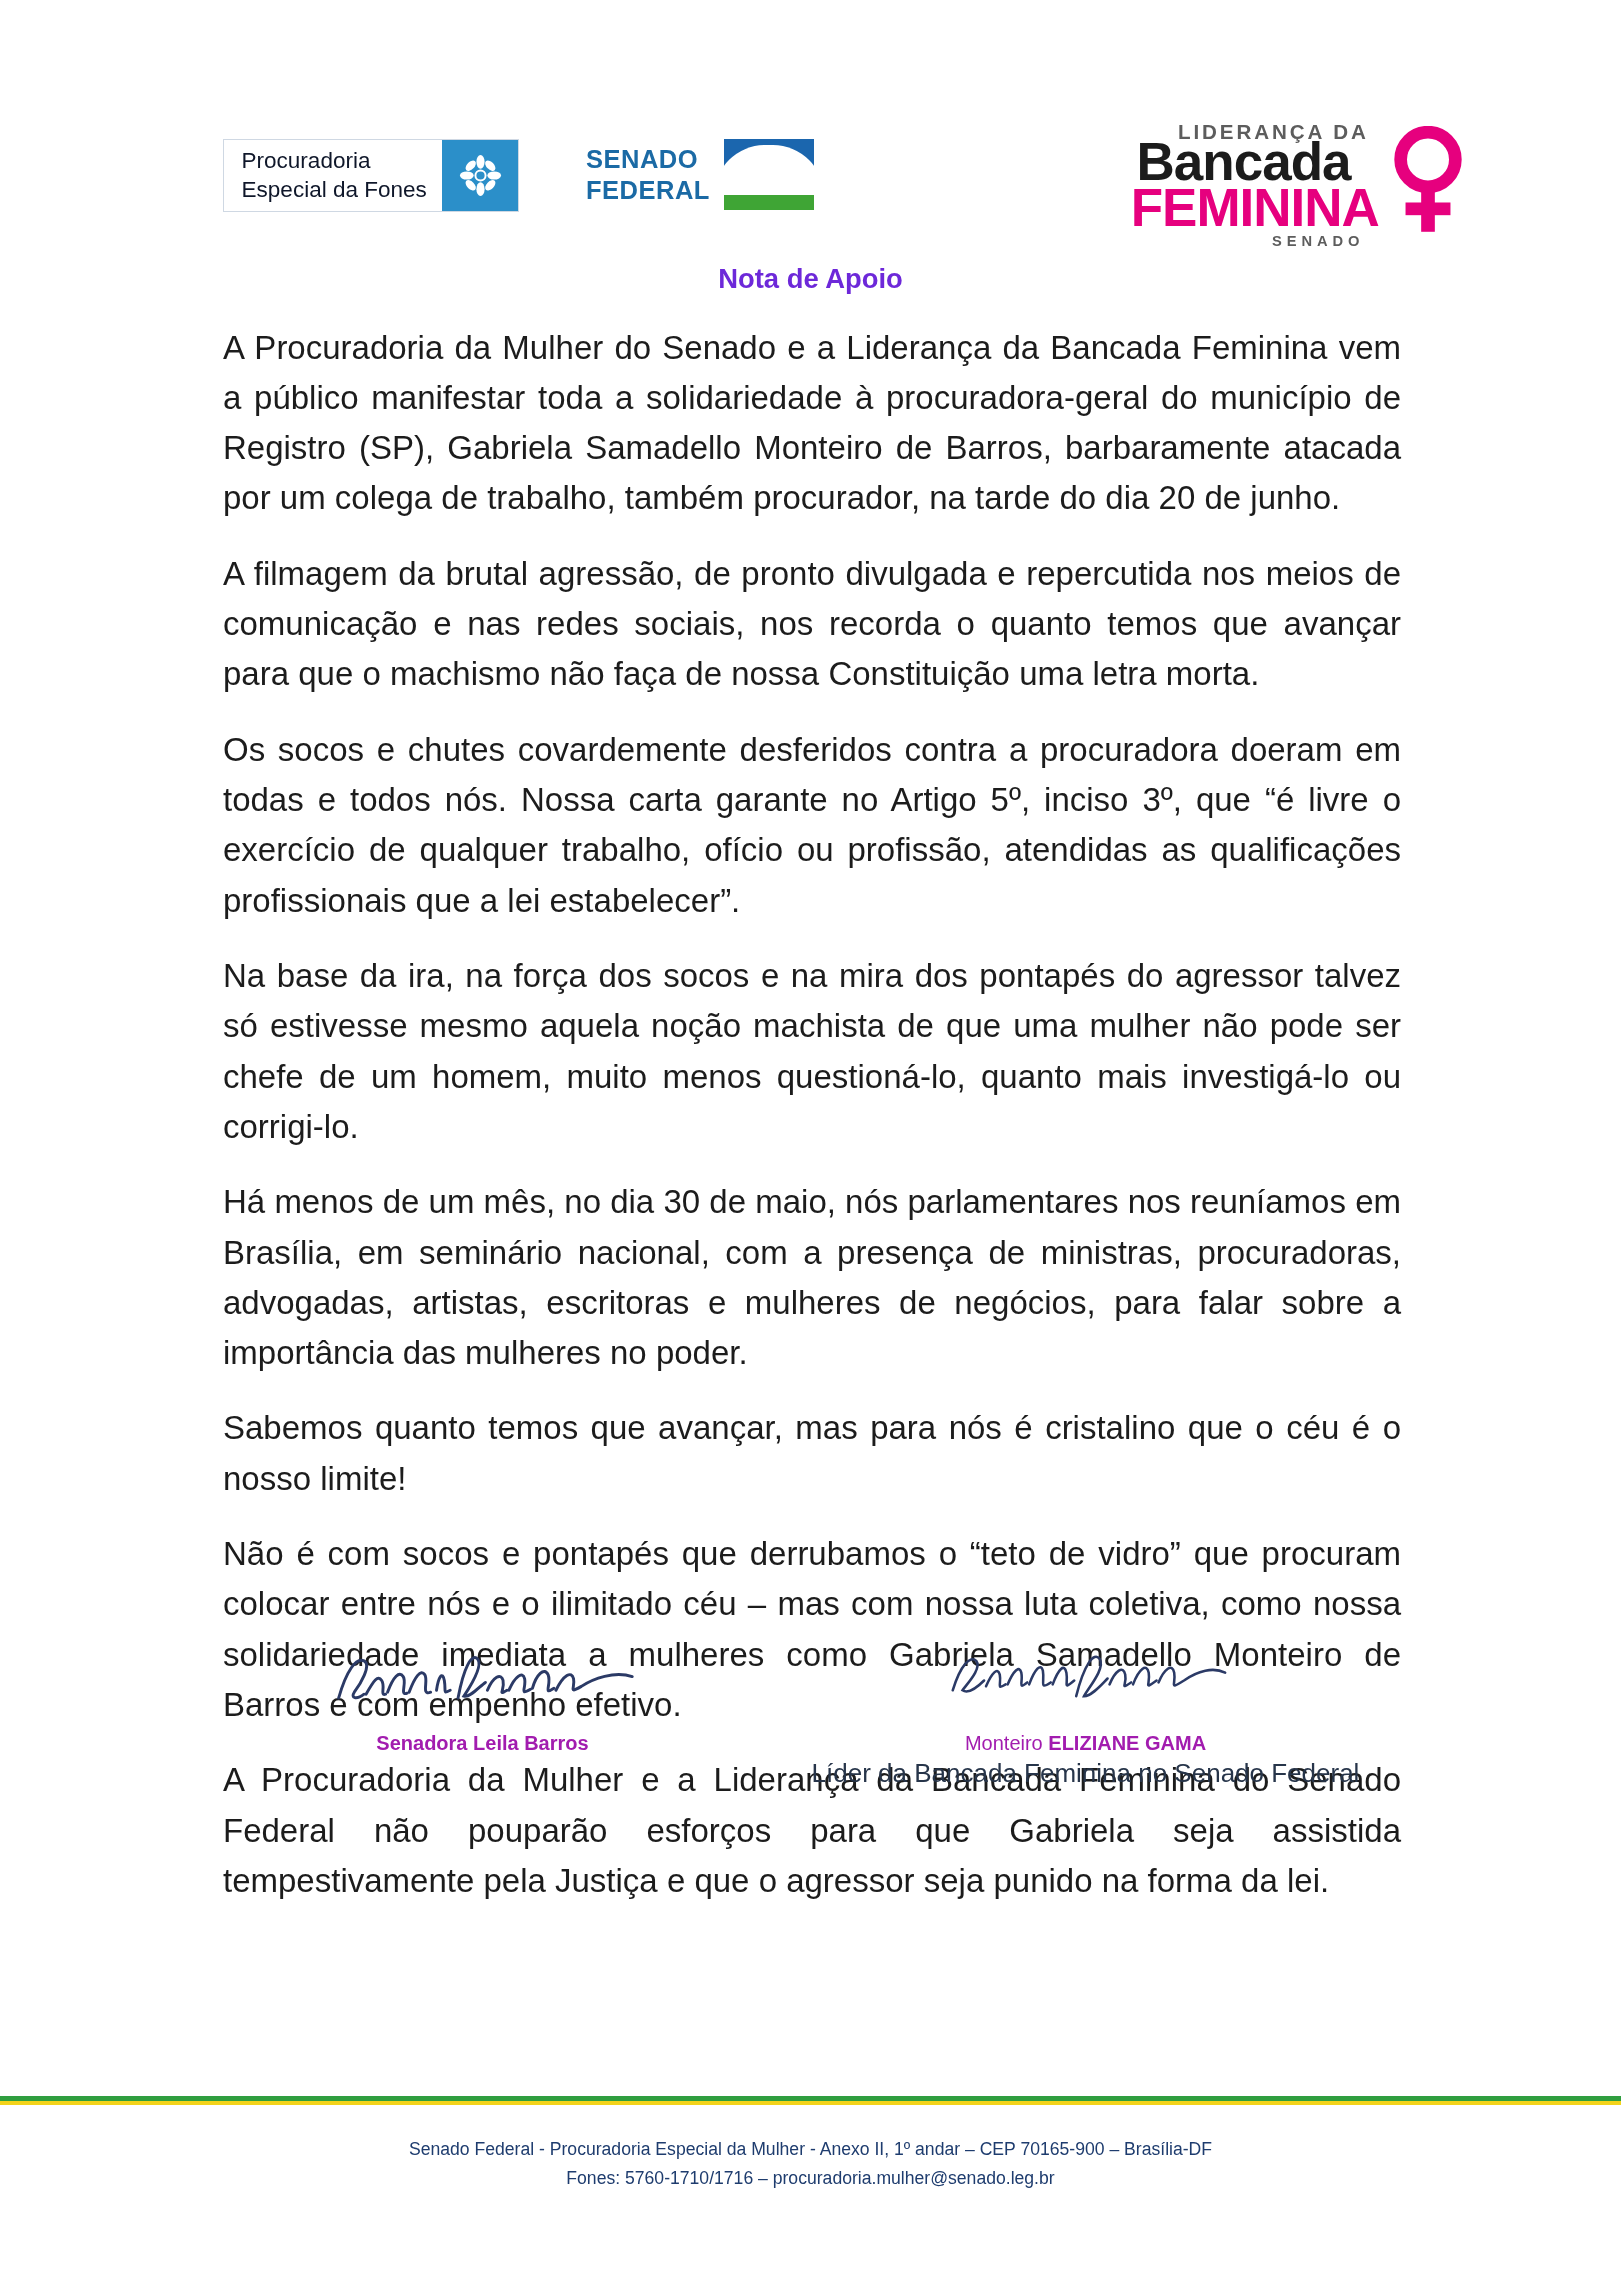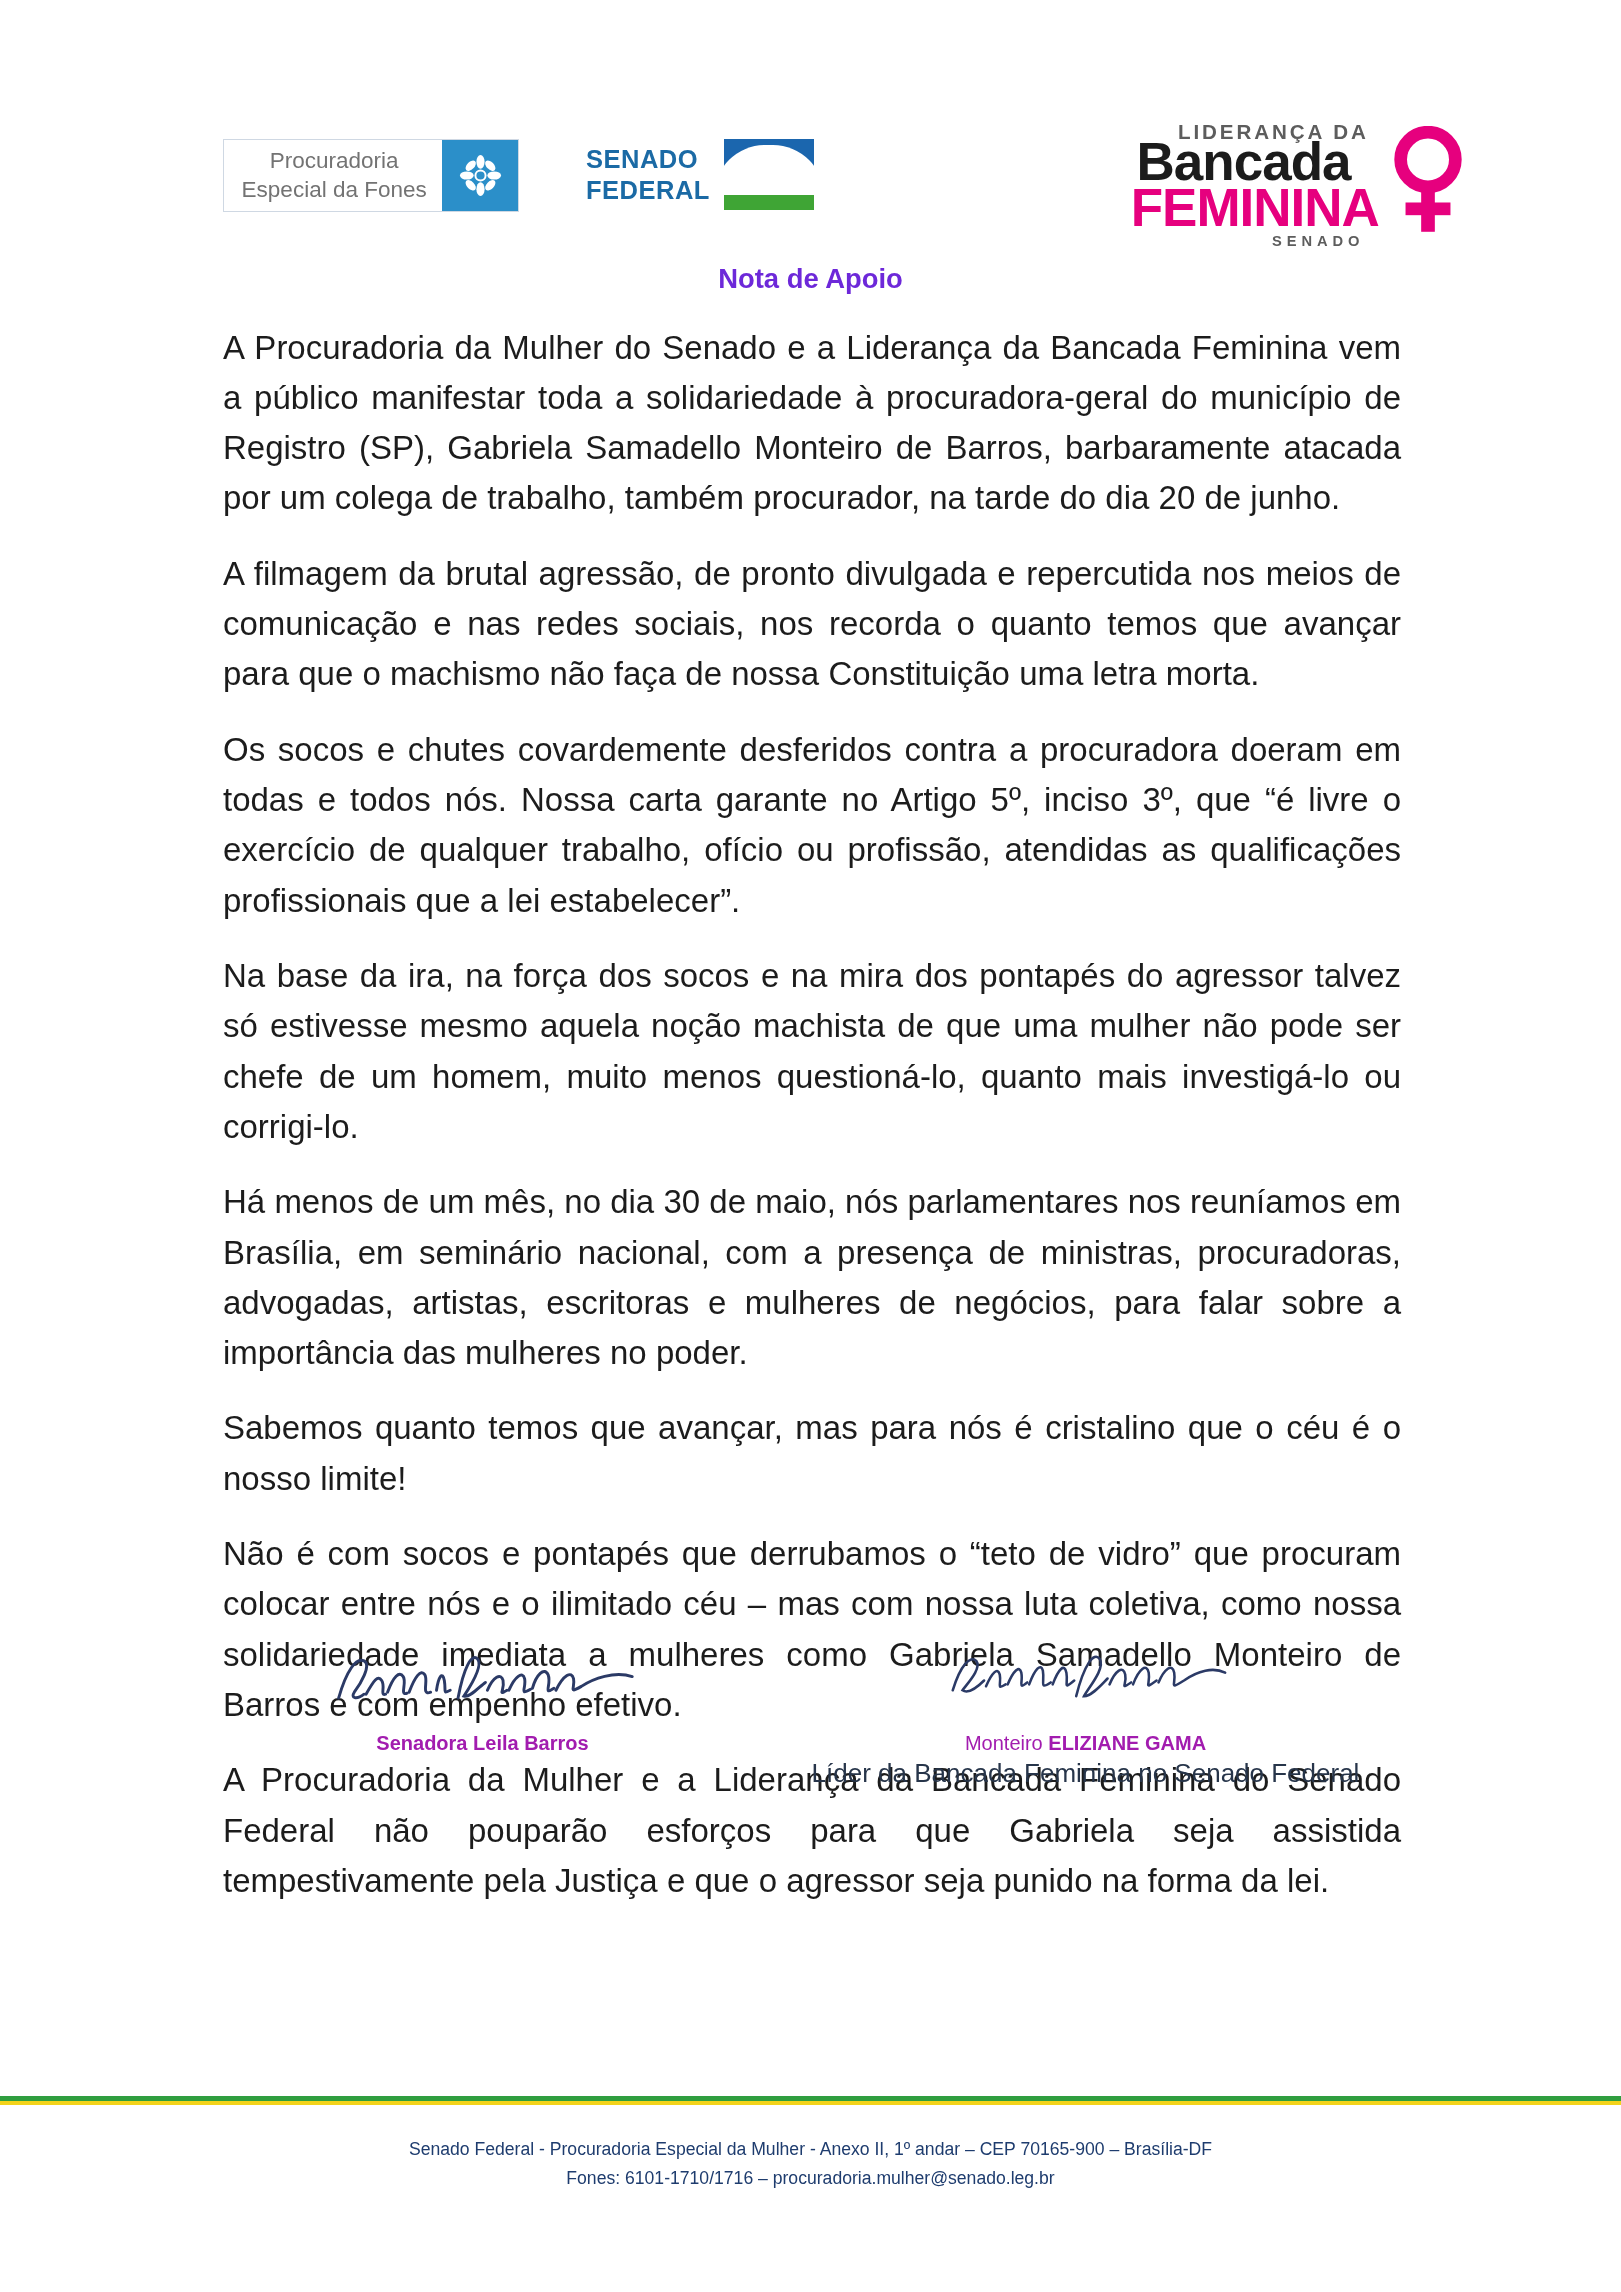--- a/index.html
+++ b/index.html
@@ -40,25 +40,24 @@
     align-items: stretch;
     height: 71px;
     border: 1px solid #cfd8e3;
     background: #ffffff;
   }
   .logo-pem .txt {
     display: flex;
     flex-direction: column;
     justify-content: center;
     padding: 0 15.7px 0 17.6px;
-    color: #737373;
+    color: #0f172a;
     font-size: 22.5px;
     line-height: 1.28;
     white-space: nowrap;
-    text-align: center;
   }
   .logo-pem .badge {
     width: 76px;
     background: #2b8fc9;
     display: flex;
     align-items: center;
     justify-content: center;
   }
   .logo-pem .badge svg { display: block; }
 
@@ -365,17 +364,17 @@
     </div>
   </div>
 
   <div class="footer-rules">
     <div class="line-green"></div>
     <div class="line-yellow"></div>
   </div>
 
   <div class="footer-text">
     <div>Senado Federal - Procuradoria Especial da Mulher - Anexo II, 1º andar – CEP 70165-900 – Brasília-DF</div>
-    <div>Fones: 6101-1710/1716 – procuradoria.mulher@senado.leg.br</div>
+    <div>Fones: 5760-1710/1716 – procuradoria.mulher@senado.leg.br</div>
   </div>
 
 </div>
 
 
 </body></html>

